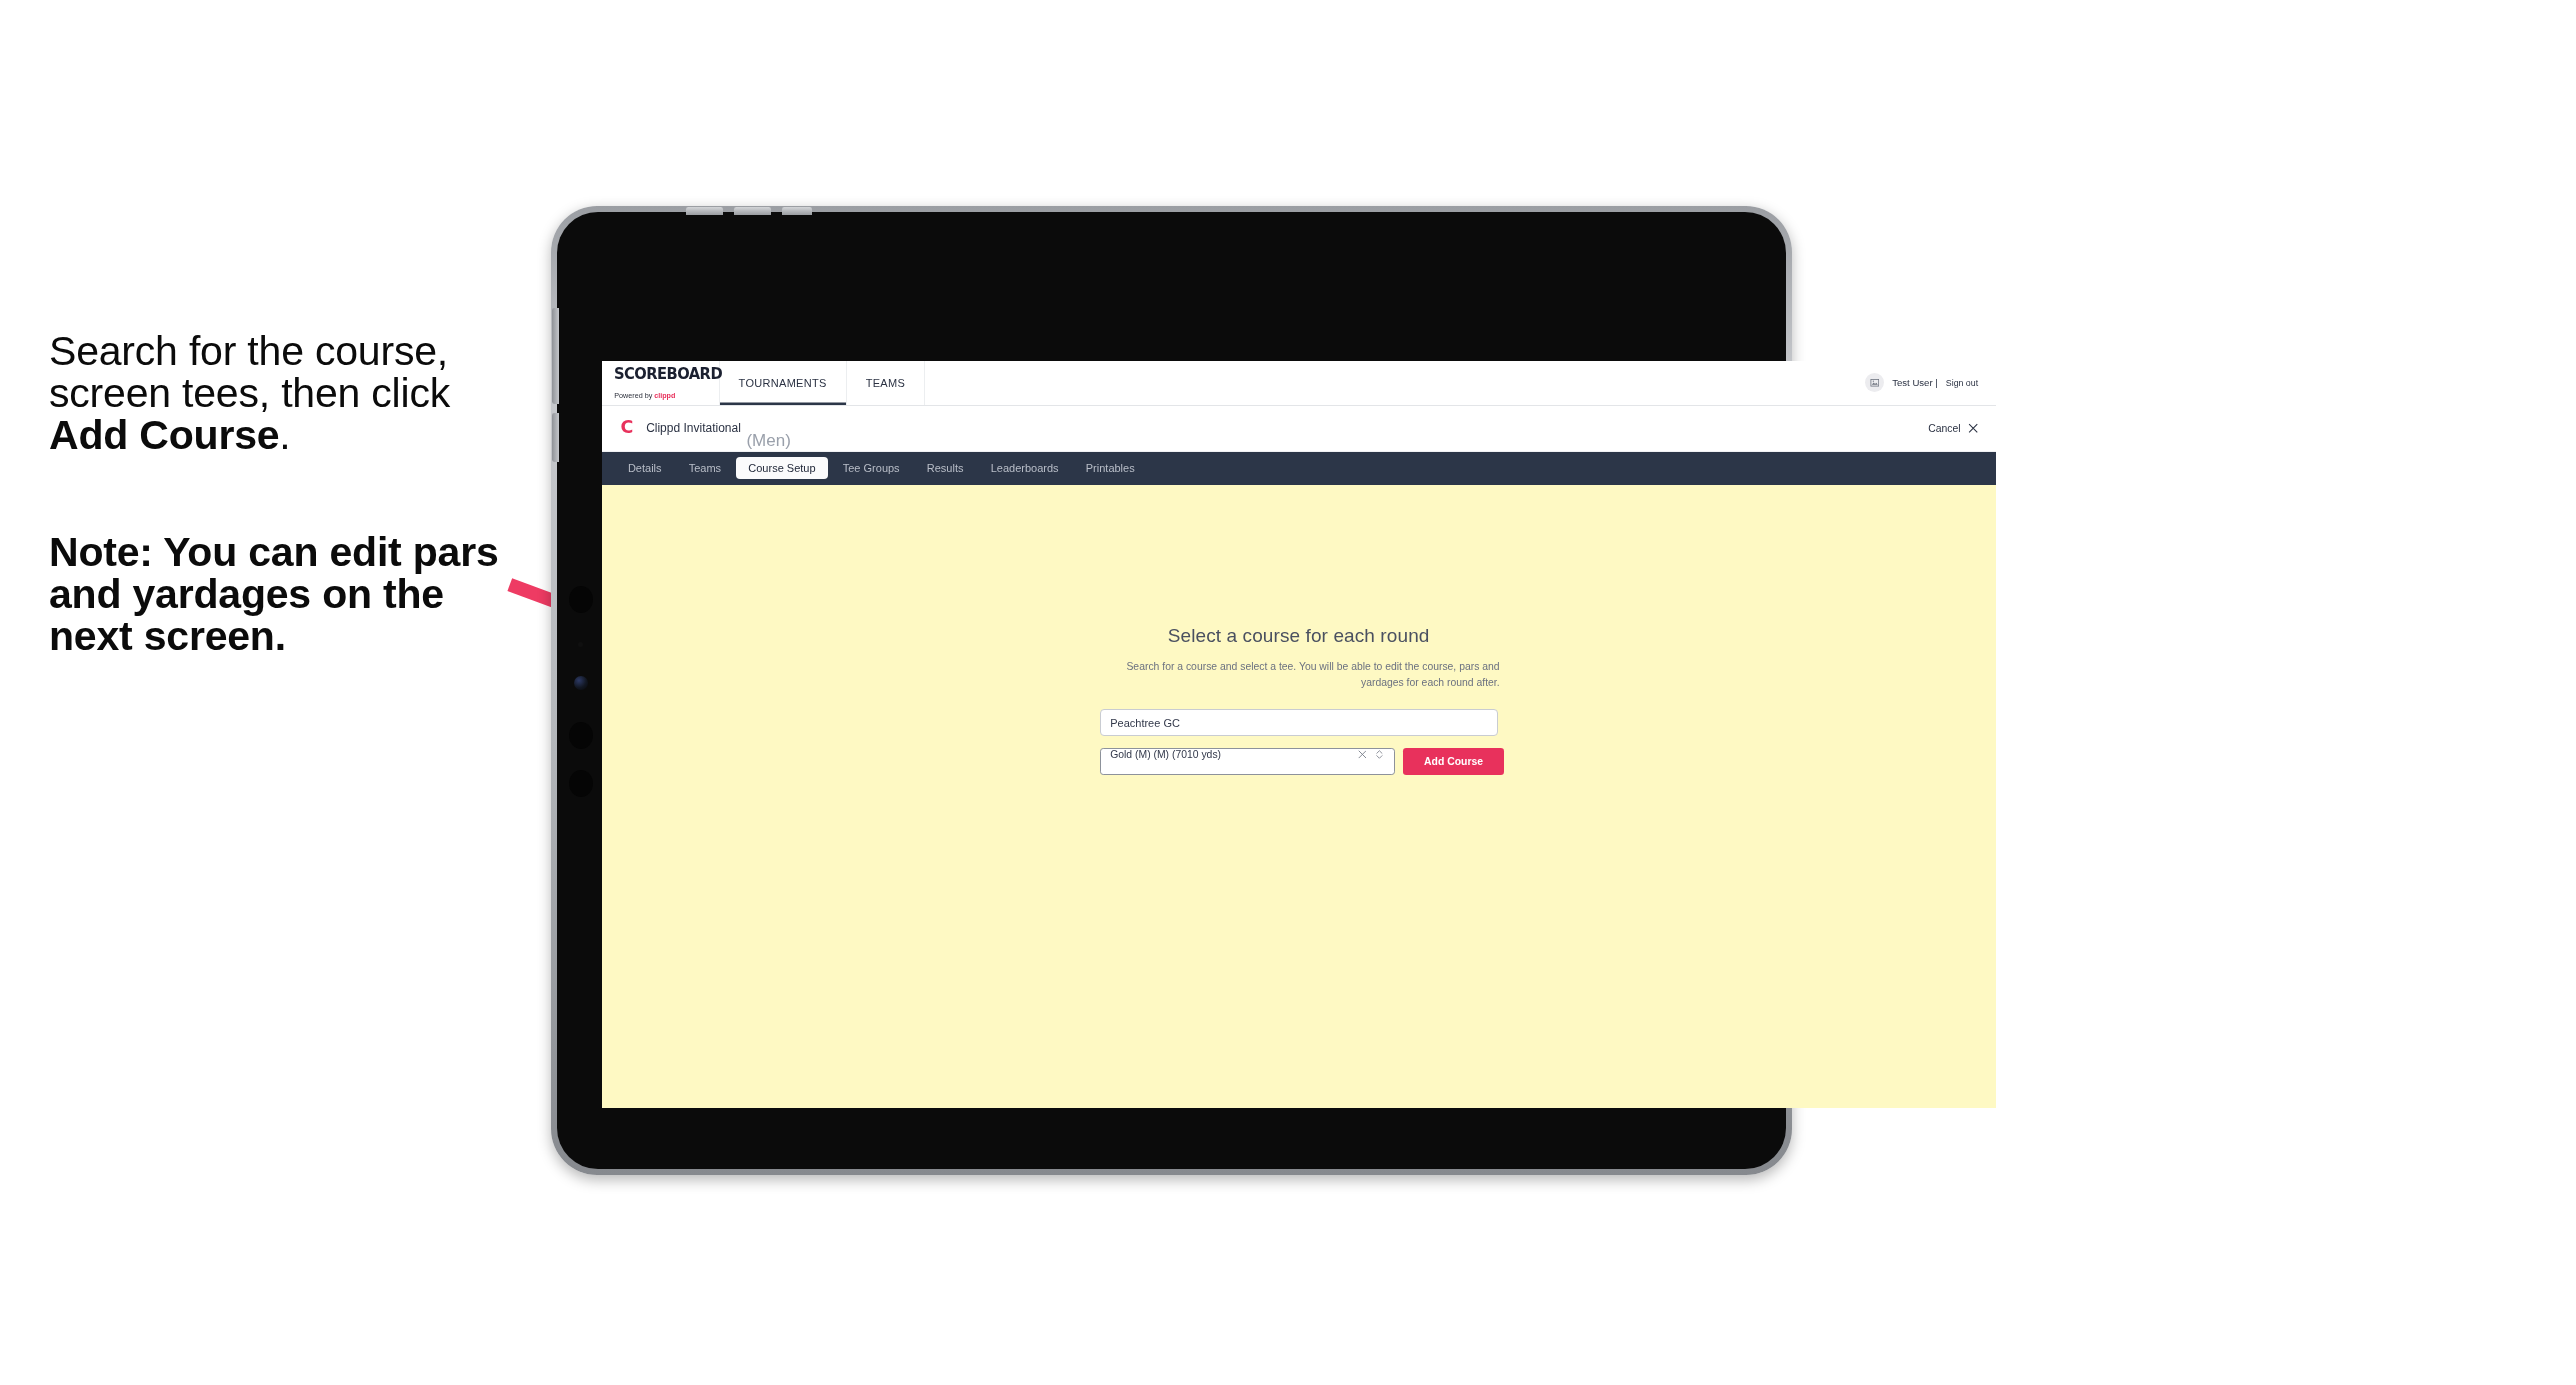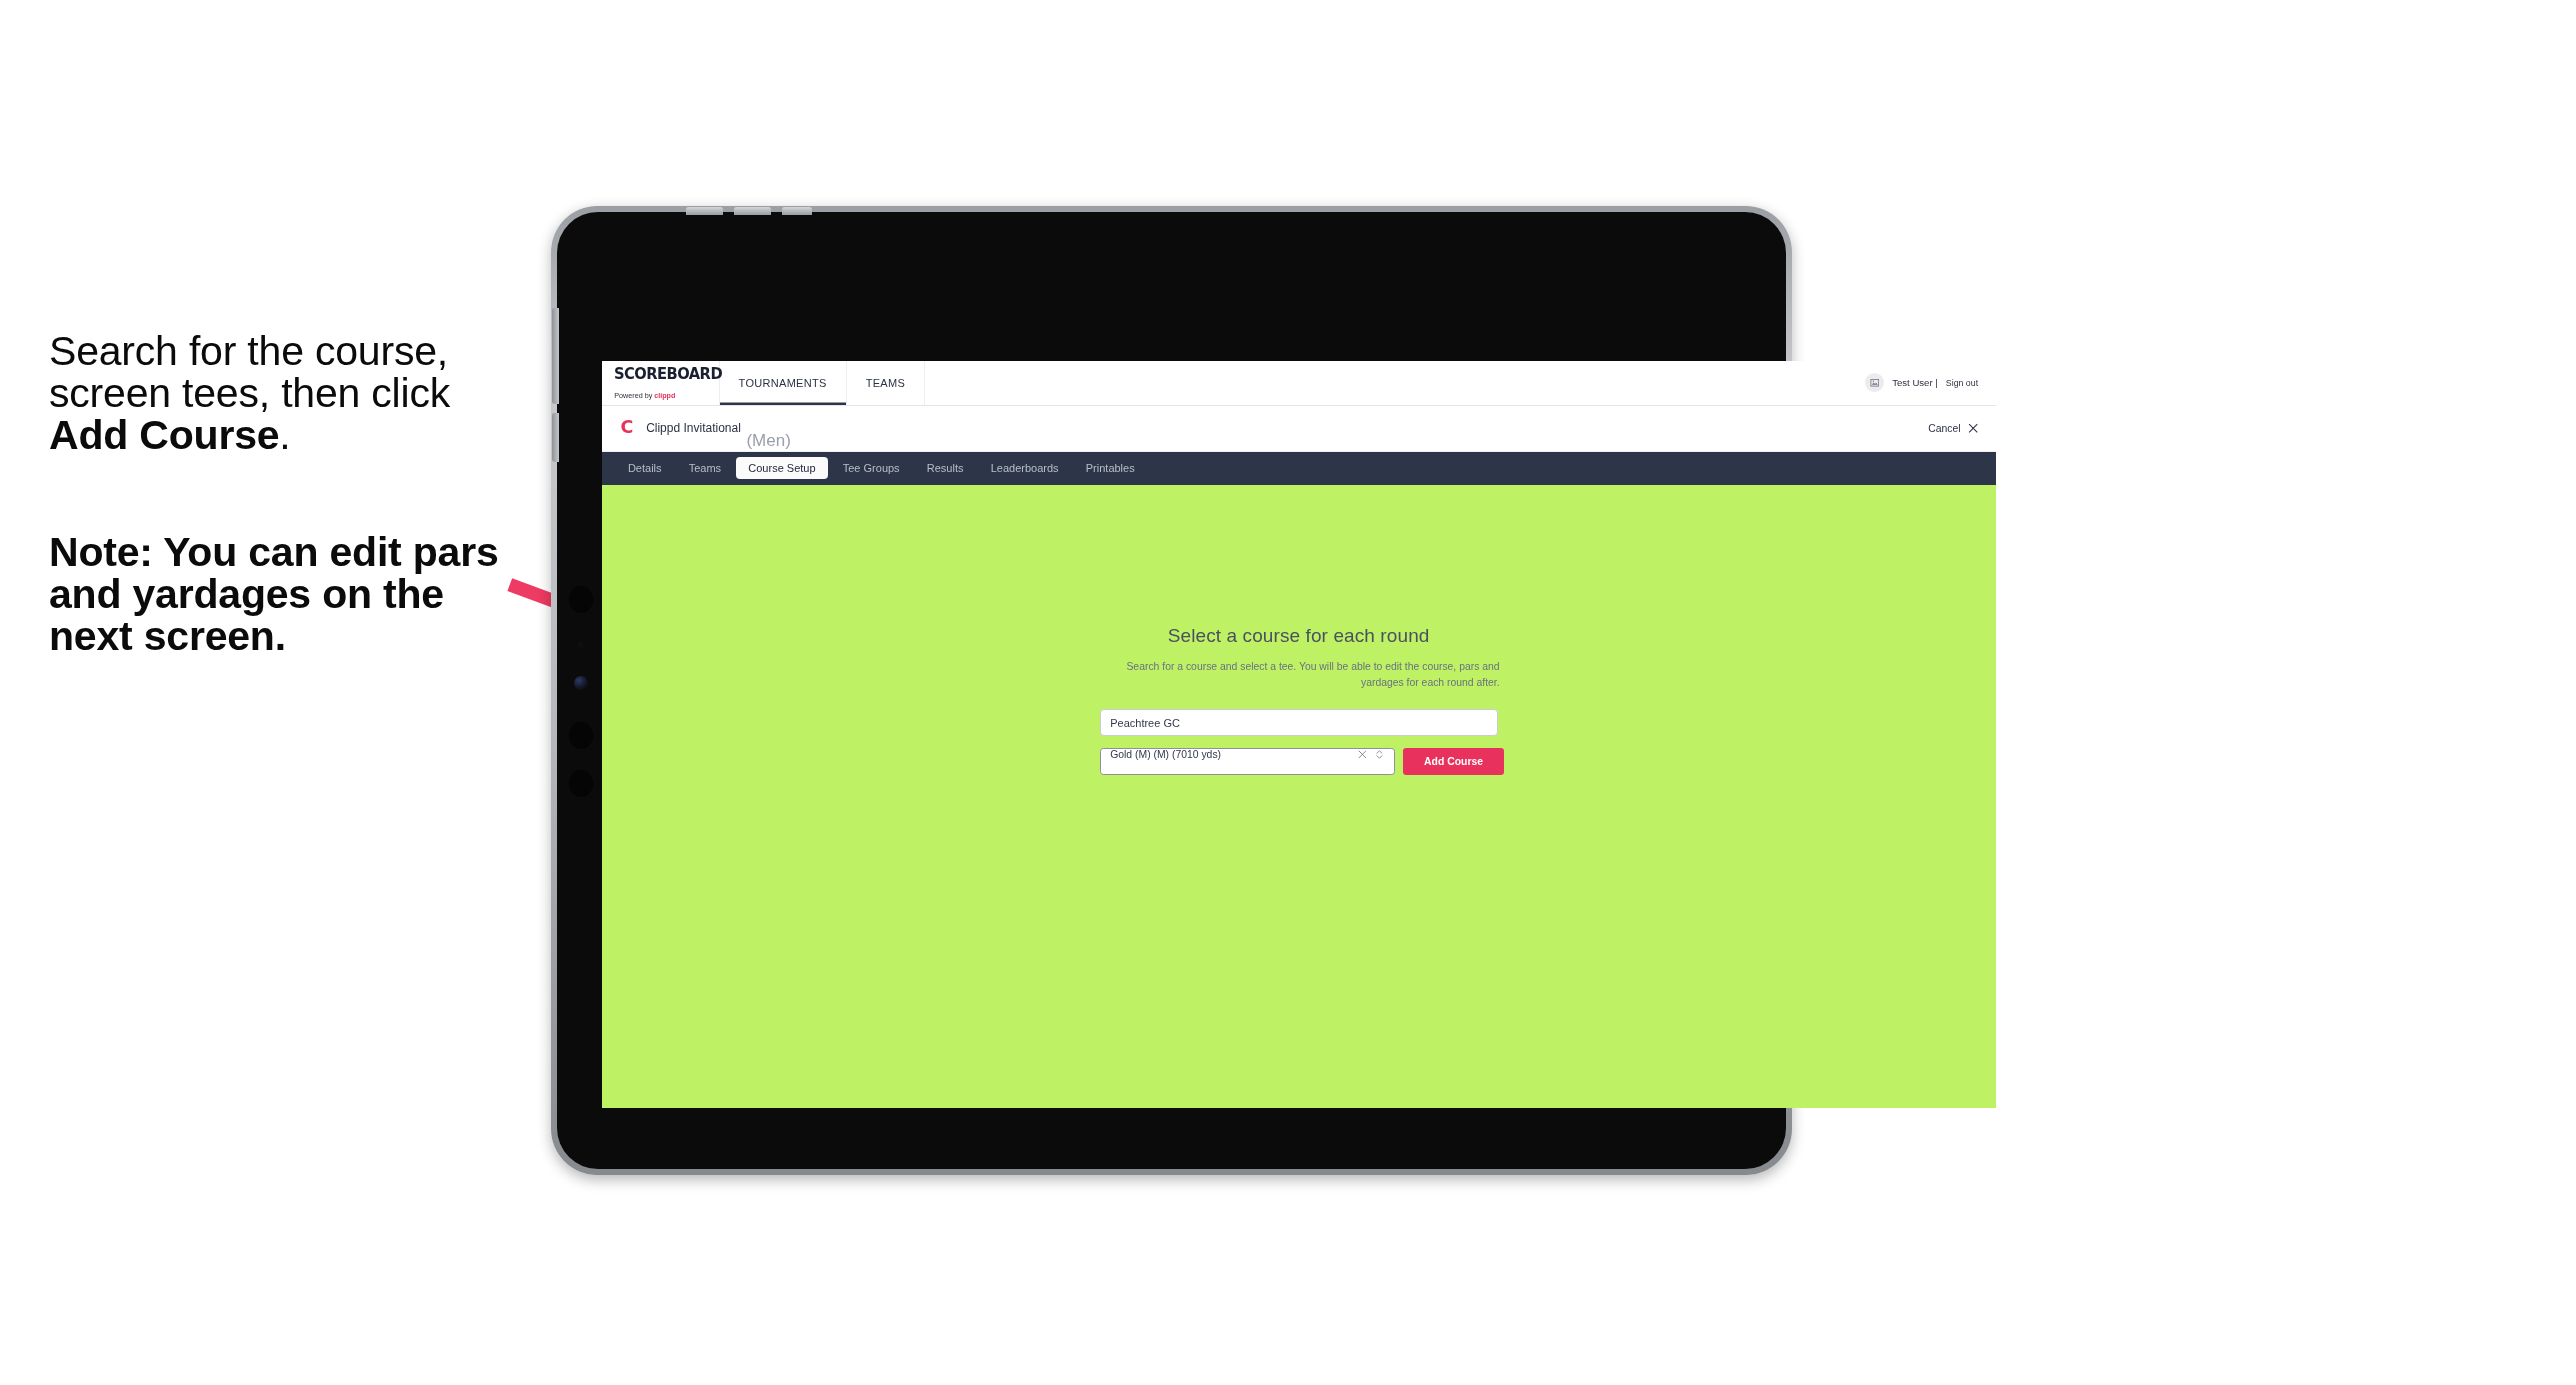--- a/index.html
+++ b/index.html
@@ -220,21 +220,21 @@
     color: #b9bec8;
     border-radius: 4px;
     cursor: pointer;
     white-space: nowrap;
   }
   .stab.active { background: #fbfbfc; color: #22293a; }
 
   
   .content {
     height: calc(100% - 45px - 46px - 33px);
-    background: #bef264;
+    background: #fef9c3;
     display: flex;
     flex-direction: column;
     align-items: center;
     padding-top: 140px;
   }
   .panel-title {
     font-size: 19px;
     color: #4a5060;
     font-weight: 400;
     letter-spacing: 0.1px;

